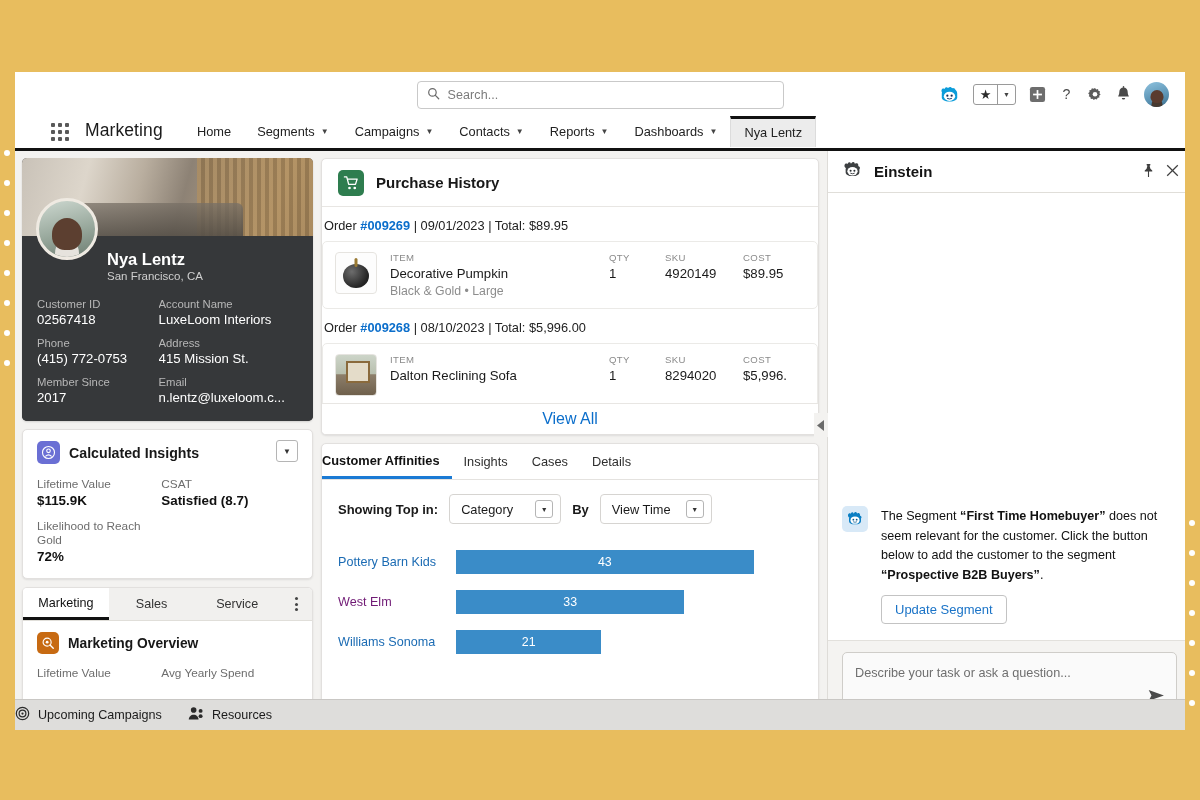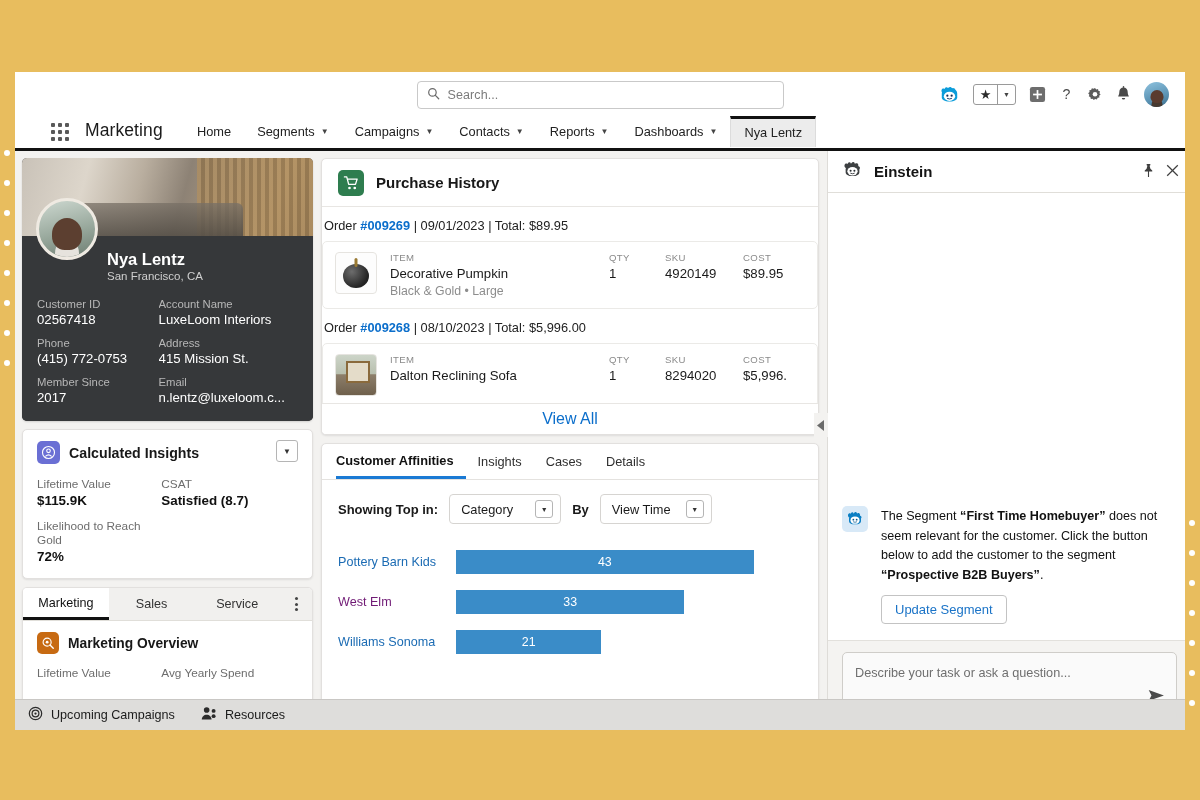--- a/index.html
+++ b/index.html
@@ -270,21 +270,21 @@
     align-items: center; justify-content: center; background: #fff; flex: none;
   }
   #view-all-link { font-size: 16px; color: #0b6ecb; cursor: pointer; }
 
   #affinities-card {
     background: #fff; border: 1px solid #e2e0de; border-radius: 5px;
     box-shadow: 0 1px 2px rgba(0,0,0,.09); flex: 1; overflow: hidden;
     display: flex; flex-direction: column;
   }
   #aff-tabs {
-    height: 36px; display: flex; align-items: stretch; padding-left: 14px;
+    height: 36px; display: flex; align-items: stretch; 
     border-bottom: 1px solid #e4e2df;
   }
   .aff-tab {
     display: flex; align-items: center; padding: 0 12px; font-size: 12.8px;
     color: #2f2f2f; cursor: pointer;
   }
   .aff-tab:first-child { padding-left: 0; }
   .aff-tab.active { font-weight: bold; color: #111; border-bottom: 3px solid #1a7ad4; }
   #aff-controls {
     display: flex; align-items: center; gap: 11px; padding: 14px 16px 10px 16px;
@@ -361,21 +361,21 @@
   #panel-collapse {
     position: absolute; left: -14px; top: 262px; width: 14px; height: 24px;
     display: flex; align-items: center; justify-content: center; cursor: pointer;
     background: #f3f2f0;
   }
 
   
   #utility-bar {
     position: absolute; left: 0; right: 0; bottom: 0; height: 31px;
     background: #dedddb; border-top: 1px solid #c9c7c4;
-    display: flex; align-items: center; gap: 26px; padding-left: 13px; z-index: 30;
+    display: flex; align-items: center; gap: 26px; z-index: 30;
   }
   .util-item { display: flex; align-items: center; gap: 8px; font-size: 12.6px; color: #1b1b1b; cursor: pointer; }
 </style>
 </head>
 <body>
 
 <div id="frame-top"></div>
 <div id="frame-bottom"></div>
 <div id="frame-left">
   <div class="sprockets">

